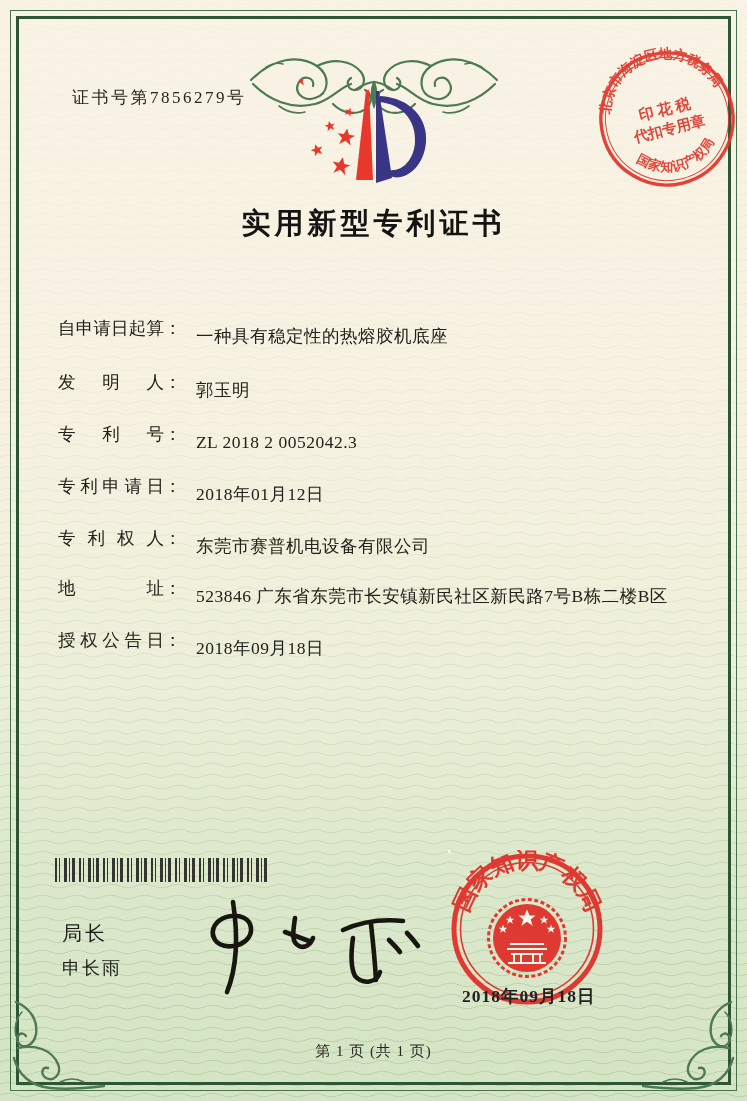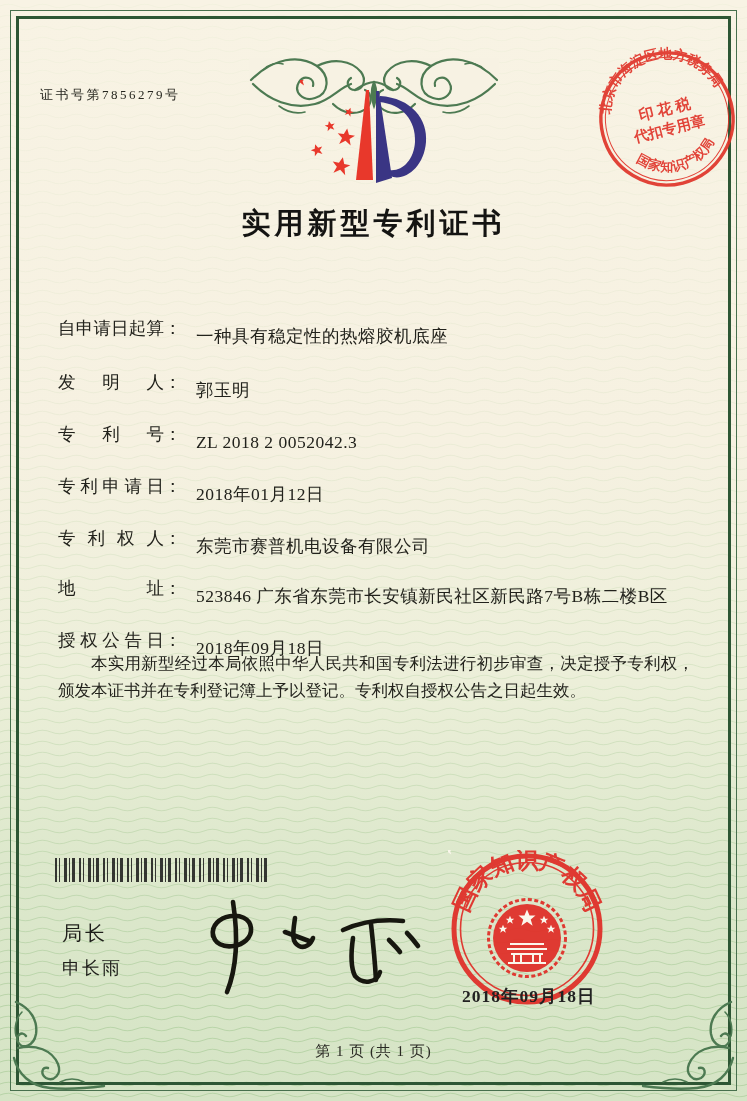--- a/index.html
+++ b/index.html
@@ -7,21 +7,21 @@
     width:747px;height:1101px;position:relative;overflow:hidden;
     font-family:"Liberation Serif","DejaVu Serif",serif;
     background:linear-gradient(180deg,#f8f3e4 0%,#f6f1e1 40%,#ecefd9 62%,#ddе8cc 75%,#d8e6c8 100%);
     background:linear-gradient(180deg,#f8f3e4 0%,#f6f1e1 40%,#ecefd9 62%,#dde8cc 78%,#d5e4c5 100%);
     color:#1e1e1a;
   }
   #waves{position:absolute;inset:0;z-index:0;pointer-events:none;}
   .border-outer{position:absolute;inset:10px;border:1.5px solid #47704d;z-index:1;pointer-events:none;}
   .border-inner{position:absolute;inset:16px;border:3px solid #2d5634;z-index:1;pointer-events:none;}
   .abs{position:absolute;z-index:3;}
-  .certno{left:40px;top:86px;font-size:13px;letter-spacing:2.5px;color:#26261f;}
+  .certno{left:72px;top:86px;font-size:17px;letter-spacing:2.5px;color:#26261f;}
   .title{left:0;right:0;top:204px;text-align:center;font-size:29px;font-weight:bold;letter-spacing:4px;color:#141412;}
   .fields{left:58px;top:308px;width:636px;}
   .frow{position:absolute;left:0;width:636px;font-size:17.5px;color:#22221c;}
   .flabel{display:inline-block;width:106px;text-align:justify;text-align-last:justify;vertical-align:top;}
   .fcolon{display:inline-block;vertical-align:top;}
   .fvalue{display:inline-block;margin-left:10px;max-width:505px;vertical-align:top;line-height:1.45;letter-spacing:0.5px;margin-top:8px;}
   .grantpair{position:absolute;left:368px;top:0;white-space:nowrap;}
   .grantpair .glabel{letter-spacing:2px;}
   .paras{left:58px;top:650px;width:636px;font-size:16.5px;line-height:1.64;text-align:justify;color:#23231d;}
   .paras p{margin:0;text-indent:2em;}
@@ -250,21 +250,20 @@
     <span class="flabel">地址</span><span class="fcolon">：</span>
     <span class="fvalue">523846 广东省东莞市长安镇新民社区新民路7号B栋二楼B区</span>
   </div>
   <div class="frow" style="top:320px;">
     <span class="flabel">授权公告日</span><span class="fcolon">：</span>
     <span class="fvalue">2018年09月18日</span>
   </div>
 </div>
 
 <div class="abs paras">
-  <p>本实用新型经过本局依照中华人民共和国专利法进行初步审查，决定授予专利权，颁发本证书并在专利登记簿上予以登记。专利权自授权公告之日起生效。</p>
 </div>
 
 <div class="abs barcode"></div>
 
 <div class="abs sig-title">局长</div>
 <div class="abs sig-name">申长雨</div>
 
 <svg class="abs" style="left:175px;top:888px;z-index:4;" width="270" height="110" viewBox="0 0 270 110">
   <g stroke="#17170f" stroke-width="4.6" fill="none" stroke-linecap="round" stroke-linejoin="round">
     <path d="M38,48 C34,26 74,20 76,40 C78,60 40,66 38,46"></path>

